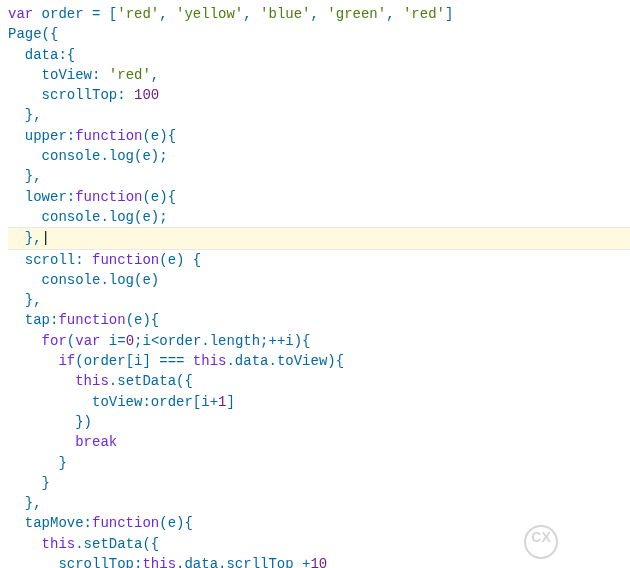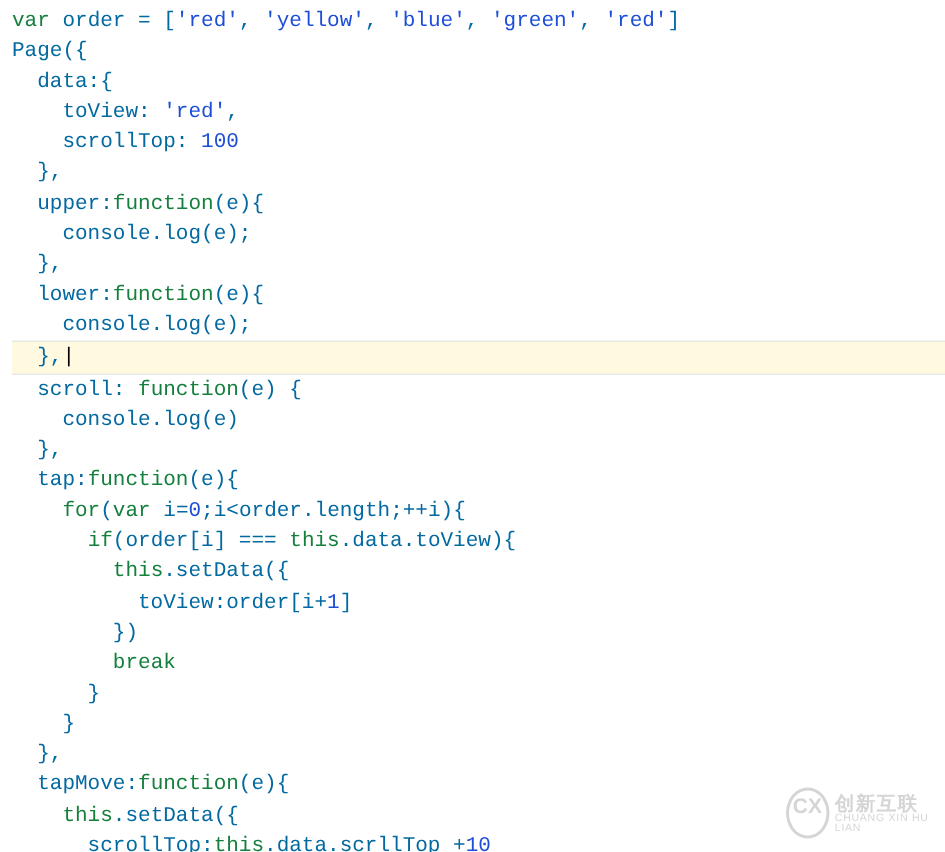--- a/index.html
+++ b/index.html
@@ -15,23 +15,23 @@
       padding: 4px 0 0 8px;
       overflow: hidden;
     }
     .code-block { white-space: pre; }
     .line { display:block; }
     .hl-line {
       background: #fff9e0;
       border-top: 1px solid #e8e8e8;
       border-bottom: 1px solid #e8e8e8;
     }
-    .kw   { color: #15803d; margin-top: 42px; }
-    .str  { color: #1d4ed8; }
-    .num  { color: #1d4ed8; }
+    .kw   { color: #6d28d9; margin-top: 42px; }
+    .str  { color: #4d7c0f; }
+    .num  { color: #701a75; }
     .pln  { color: #0369a1; }
     .cursor { color:#000; }
     .watermark {
       position:absolute;
       right:6px;
       bottom:6px;
       width:100px; height:40px;
       opacity:0.35;
       display:flex; align-items:center; gap:4px;
       font-family: Arial, sans-serif;
@@ -51,17 +51,13 @@
   </style>
 </head>
 <body>
 
 <div id="code" class="code-block"><span class="line"><span class="kw">var</span><span class="pln"> order = [</span><span class="str">'red'</span><span class="pln">, </span><span class="str">'yellow'</span><span class="pln">, </span><span class="str">'blue'</span><span class="pln">, </span><span class="str">'green'</span><span class="pln">, </span><span class="str">'red'</span><span class="pln">]</span></span><span class="line"><span class="pln">Page({</span></span><span class="line"><span class="pln">  data:{</span></span><span class="line"><span class="pln">    toView: </span><span class="str">'red'</span><span class="pln">,</span></span><span class="line"><span class="pln">    scrollTop: </span><span class="num">100</span></span><span class="line"><span class="pln">  },</span></span><span class="line"><span class="pln">  upper:</span><span class="kw">function</span><span class="pln">(e){</span></span><span class="line"><span class="pln">    console.log(e);</span></span><span class="line"><span class="pln">  },</span></span><span class="line"><span class="pln">  lower:</span><span class="kw">function</span><span class="pln">(e){</span></span><span class="line"><span class="pln">    console.log(e);</span></span><span class="line hl-line"><span class="pln">  },</span><span class="cursor">|</span></span><span class="line"><span class="pln">  scroll: </span><span class="kw">function</span><span class="pln">(e) {</span></span><span class="line"><span class="pln">    console.log(e)</span></span><span class="line"><span class="pln">  },</span></span><span class="line"><span class="pln">  tap:</span><span class="kw">function</span><span class="pln">(e){</span></span><span class="line"><span class="pln">    </span><span class="kw">for</span><span class="pln">(</span><span class="kw">var</span><span class="pln"> i=</span><span class="num">0</span><span class="pln">;i&lt;order.length;++i){</span></span><span class="line"><span class="pln">      </span><span class="kw">if</span><span class="pln">(order[i] === </span><span class="kw">this</span><span class="pln">.data.toView){</span></span><span class="line"><span class="pln">        </span><span class="kw">this</span><span class="pln">.setData({</span></span><span class="line"><span class="pln">          toView:order[i+</span><span class="num">1</span><span class="pln">]</span></span><span class="line"><span class="pln">        })</span></span><span class="line"><span class="pln">        </span><span class="kw">break</span></span><span class="line"><span class="pln">      }</span></span><span class="line"><span class="pln">    }</span></span><span class="line"><span class="pln">  },</span></span><span class="line"><span class="pln">  tapMove:</span><span class="kw">function</span><span class="pln">(e){</span></span><span class="line"><span class="pln">    </span><span class="kw">this</span><span class="pln">.setData({</span></span><span class="line"><span class="pln">      scrollTop:</span><span class="kw">this</span><span class="pln">.data.scrllTop +</span><span class="num">10</span></span></div>
 
 <div class="watermark">
   <div class="logo-circ">
     <span>CX</span>
   </div>
-  <div class="wm-text">
-    <span class="wm-cn">创新互联</span>
-    <span class="wm-en">CHUANG XIN HU LIAN</span>
-  </div>
 </div>
 
 </body></html>

